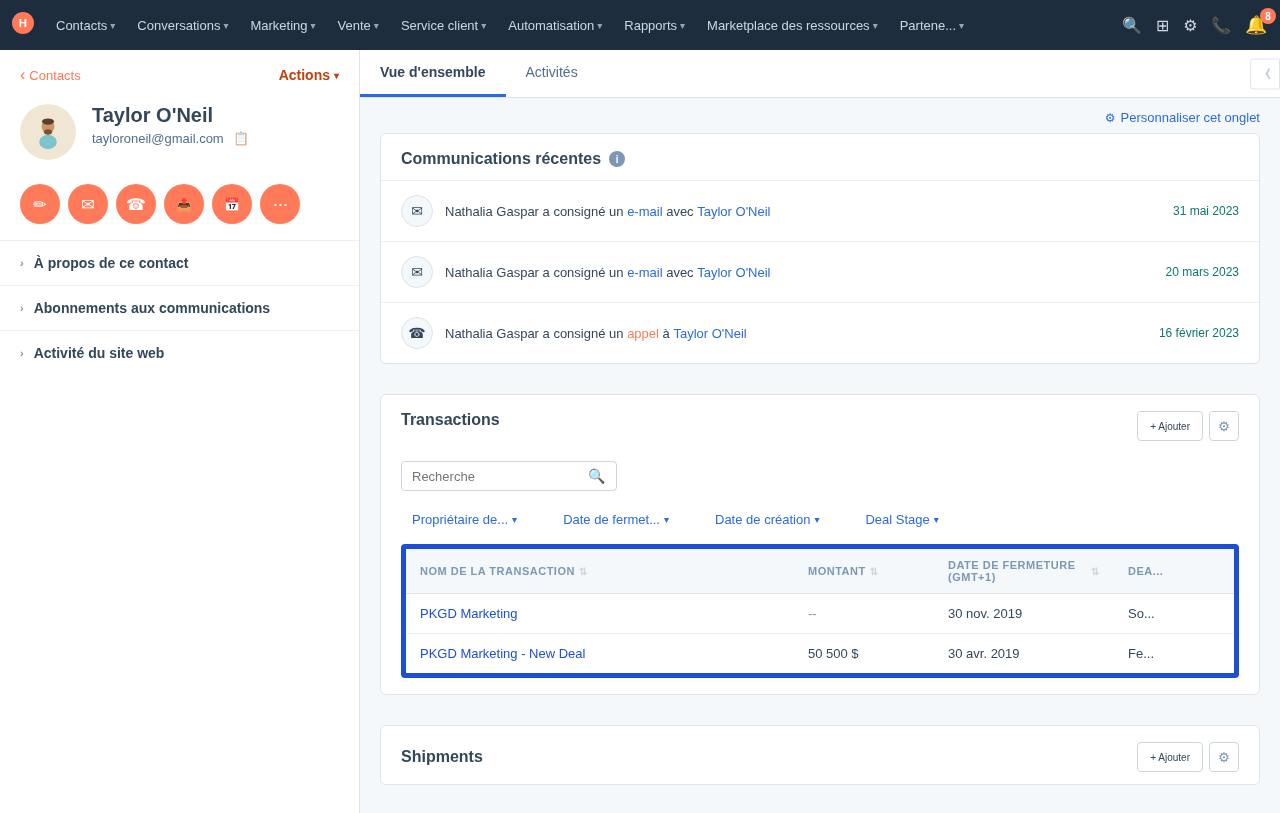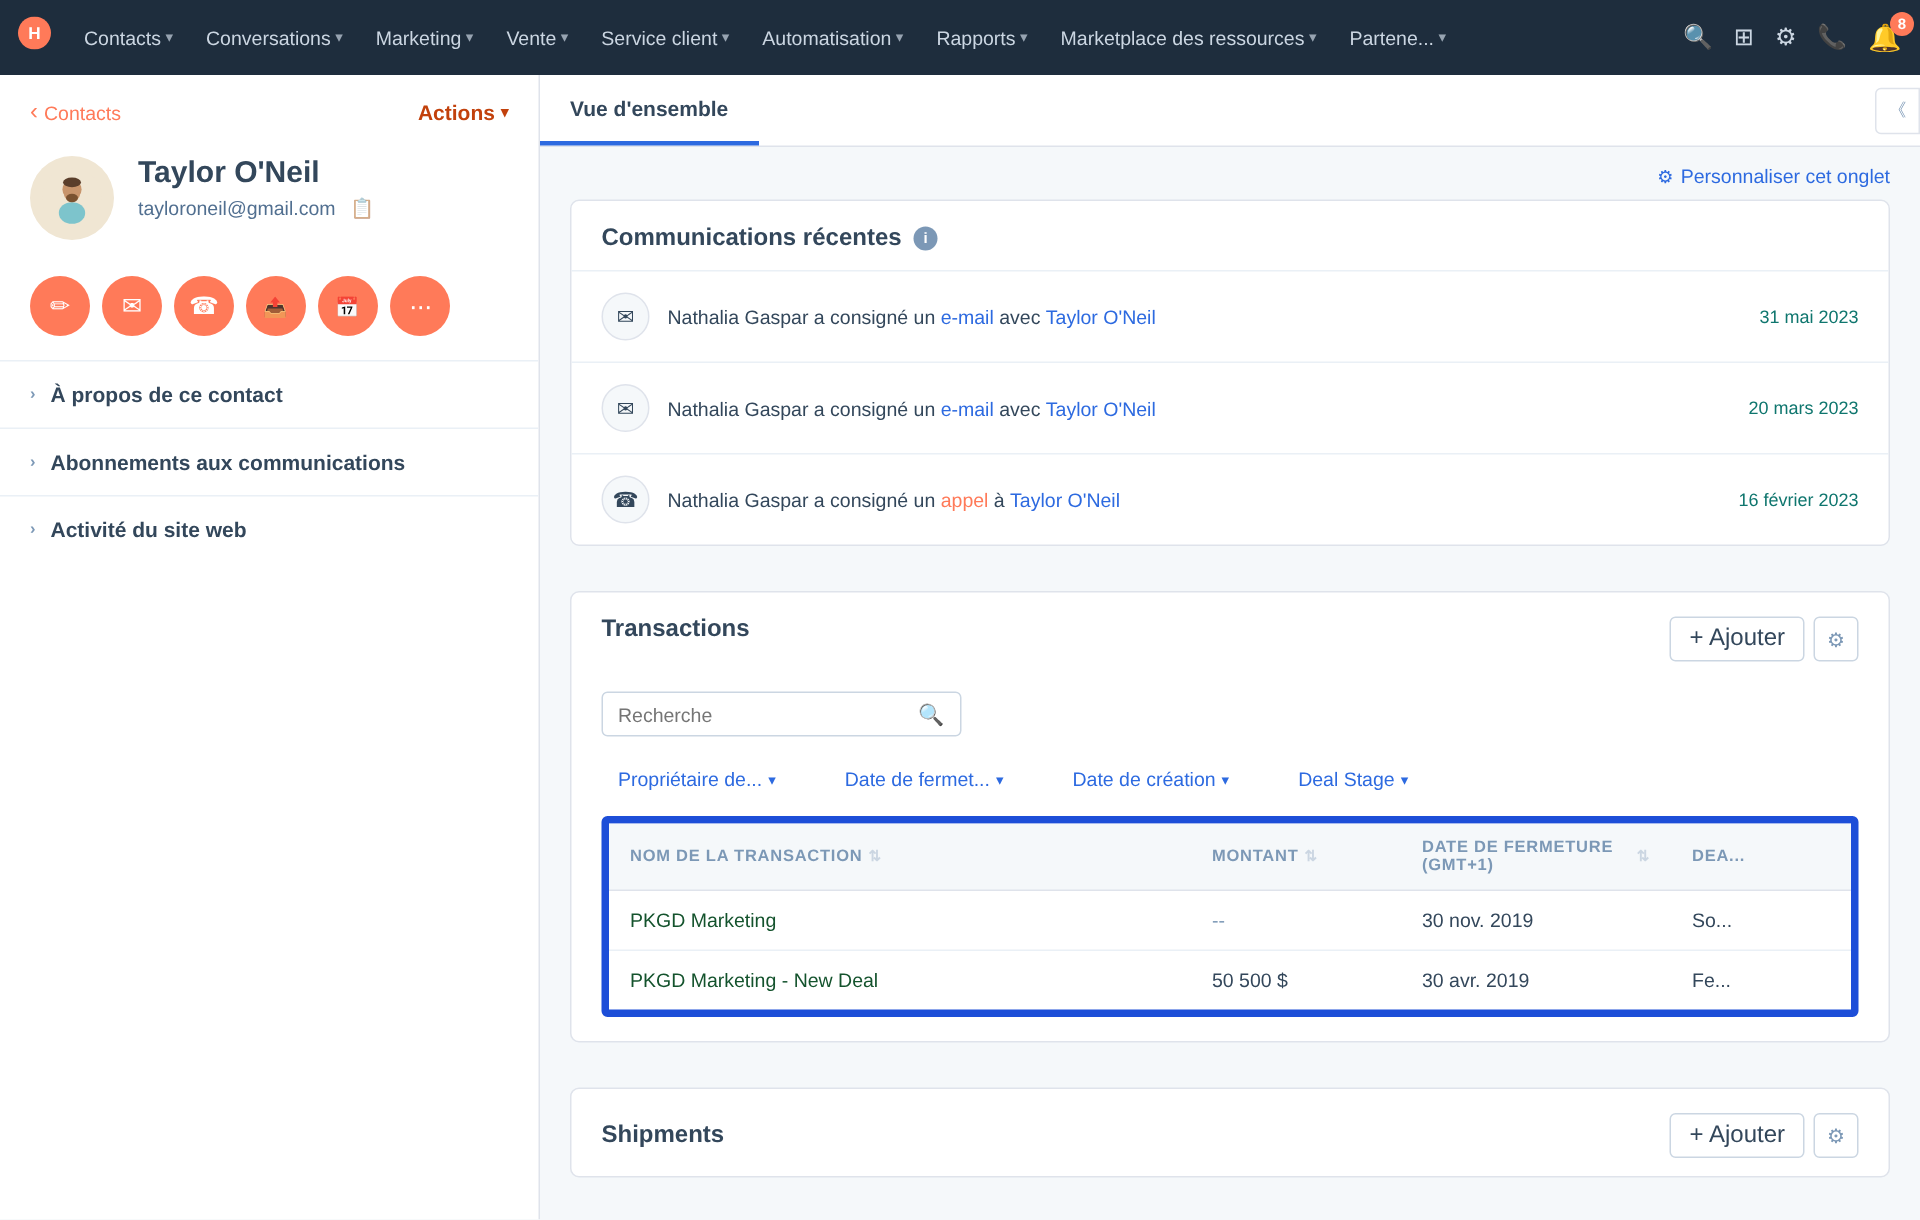--- a/index.html
+++ b/index.html
@@ -322,21 +322,21 @@
     }
     .transactions-actions {
       display: flex;
       gap: 6px;
     }
     .add-btn {
       padding: 4px 12px;
       background: #fff;
       border: 1px solid #cbd6e2;
       border-radius: 4px;
-      font-size: 16px;
+      font-size: 10px;
       color: #33475b;
       cursor: pointer;
       display: flex;
       align-items: center;
       gap: 4px;
     }
     .settings-btn {
       width: 30px;
       height: 30px;
       background: #fff;
@@ -356,21 +356,21 @@
       gap: 8px;
     }
     .search-box {
       display: flex;
       align-items: center;
       border: 1px solid #cbd6e2;
       border-radius: 4px;
       padding: 6px 10px;
       background: #fff;
       gap: 6px;
-      width: 240px;
+      width: 216px;
     }
     .search-box input {
       border: none;
       outline: none;
       font-size: 13px;
       color: #7c98b6;
       width: 100%;
       background: transparent;
     }
     .search-icon { color: #7c98b6; font-size: 14px; }
@@ -426,21 +426,21 @@
       border-bottom: 1px solid #eaf0f6;
     }
     .table-row:last-child { border-bottom: none; }
     .td {
       padding: 12px 14px;
       font-size: 13px;
       color: #33475b;
       display: flex;
       align-items: center;
     }
-    .td.link { color: #14532d; cursor: pointer; font-weight: 500; }
+    .td.link { color: #1d4ed8; cursor: pointer; font-weight: 500; }
     .td.muted { color: #7c98b6; }
 
     
     .shipments-header {
       padding: 16px 20px 12px;
       font-size: 16px;
       font-weight: 600;
       color: #33475b;
       display: flex;
       align-items: center;
@@ -556,20 +556,21 @@
     <div class="sidebar-section">
       <span class="section-chevron">›</span>
       <span>Activité du site web</span>
     </div>
   </aside>
 
   <main class="main-content">
 
     <div class="tabs-bar">
       <div class="tab active">Vue d'ensemble</div>
+      <div class="tab">Activités</div>
       <div class="collapse-btn">《</div>
     </div>
 
     <div class="customize-row">
       <span class="customize-link">Personnaliser cet onglet</span>
     </div>
 
     <div class="card">
       <div class="card-header">
         <span>Communications récentes</span>

